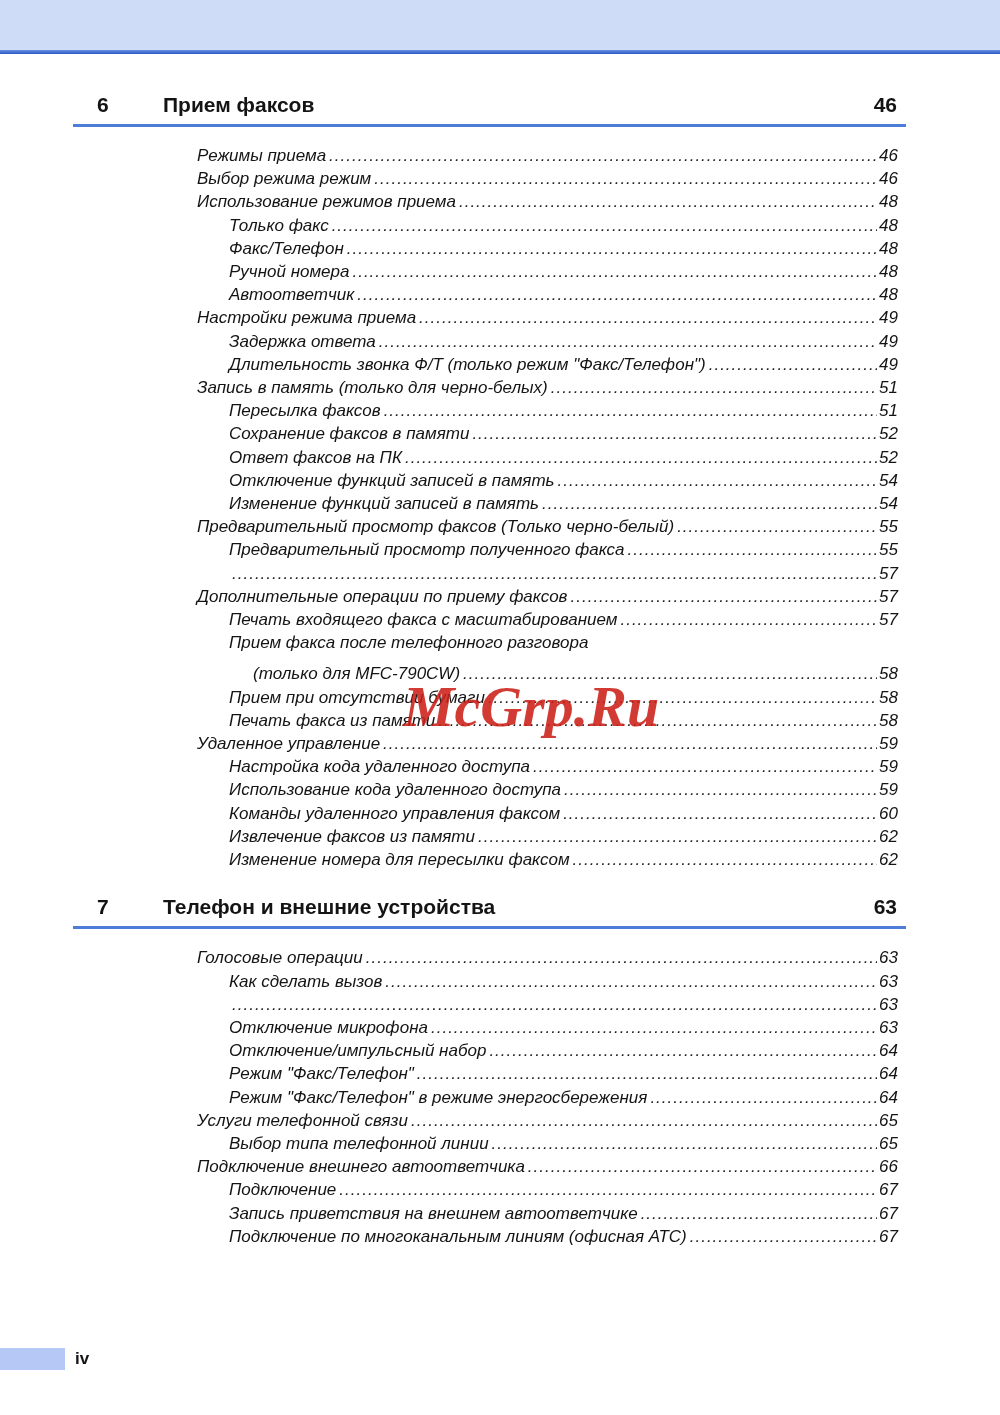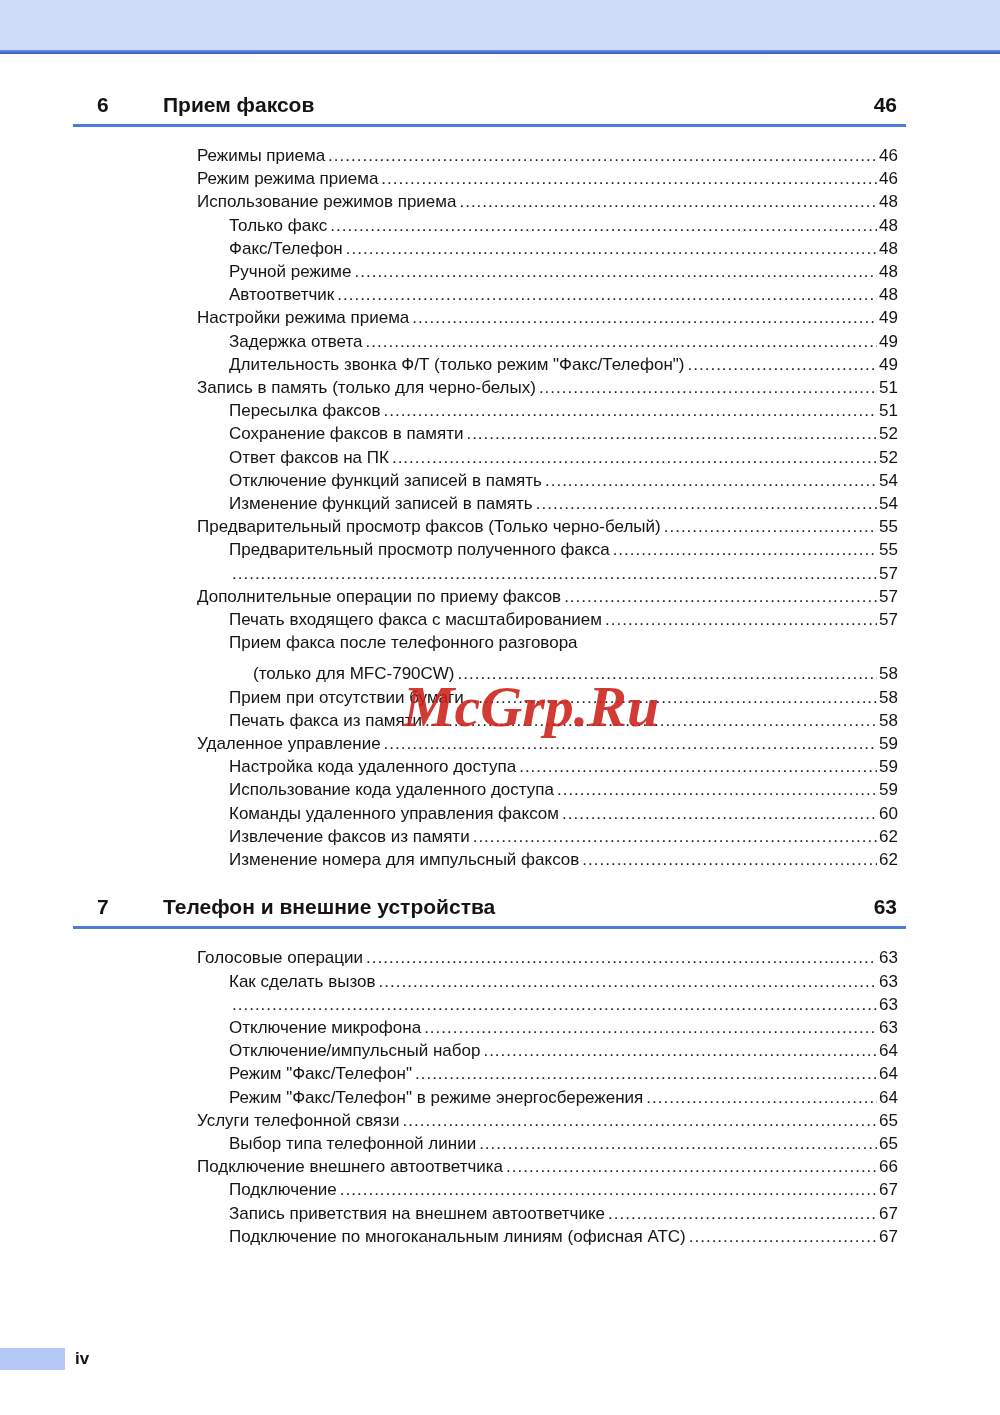--- a/index.html
+++ b/index.html
@@ -20,21 +20,21 @@
     display:flex; align-items:baseline;
     margin:0 94px 0 73px; padding-bottom:6px;
     border-bottom:3px solid #4d7dd8;
     font-size:21px; font-weight:bold; line-height:26px; white-space:nowrap;
   }
   .ch-num { width:90px; padding-left:24px; box-sizing:border-box; }
   .ch-title { flex:1; }
   .ch-page { padding-right:9px; }
 
   .entries { margin-top:17px; margin-right:102px; }
-  .entry { display:flex; align-items:center; font-size:17px; line-height:23.2px; }
+  .entry { display:flex; align-items:center; font-size:17px; line-height:23.2px;font-style:italic; }
   .entry .label { white-space:nowrap; }
   .entry.l1 { margin-left:197px; }
   .entry.l2 { margin-left:229px; }
   .entry.l3 { margin-left:253px;margin-top:8px; }
   .dots { flex:1; overflow:hidden; white-space:nowrap; margin:0 2px 0 3px; color:#1c1c1c; }
   .dots::after { letter-spacing:1px;
     content:"...................................................................................................................................................................................................................."; }
   .pg { white-space:nowrap; }
   .entry.nopage .dots::after { content:""; }
 
@@ -64,21 +64,21 @@
       <span class="ch-page">46</span>
     </div>
     <div class="entries">
   <div class="entry l1">
     <span class="label">Режимы приема</span>
     <span class="dots"></span>
     <span class="pg">46</span>
   </div>
 
   <div class="entry l1">
-    <span class="label">Режим режима приема</span>
+    <span class="label">Выбор режима режим</span>
     <span class="dots"></span>
     <span class="pg">46</span>
   </div>
 
   <div class="entry l1">
     <span class="label">Использование режимов приема</span>
     <span class="dots"></span>
     <span class="pg">48</span>
   </div>
 
@@ -88,21 +88,21 @@
     <span class="pg">48</span>
   </div>
 
   <div class="entry l2">
     <span class="label">Факс/Телефон</span>
     <span class="dots"></span>
     <span class="pg">48</span>
   </div>
 
   <div class="entry l2">
-    <span class="label">Ручной режиме</span>
+    <span class="label">Ручной номера</span>
     <span class="dots"></span>
     <span class="pg">48</span>
   </div>
 
   <div class="entry l2">
     <span class="label">Автоответчик</span>
     <span class="dots"></span>
     <span class="pg">48</span>
   </div>
 
@@ -238,21 +238,21 @@
     <span class="pg">60</span>
   </div>
 
   <div class="entry l2">
     <span class="label">Извлечение факсов из памяти</span>
     <span class="dots"></span>
     <span class="pg">62</span>
   </div>
 
   <div class="entry l2">
-    <span class="label">Изменение номера для импульсный факсов</span>
+    <span class="label">Изменение номера для пересылки факсом</span>
     <span class="dots"></span>
     <span class="pg">62</span>
   </div>
 </div>
   </section>
 
   <section class="chapter">
     <div class="ch-head">
       <span class="ch-num">7</span>
       <span class="ch-title">Телефон и внешние устройства</span>

